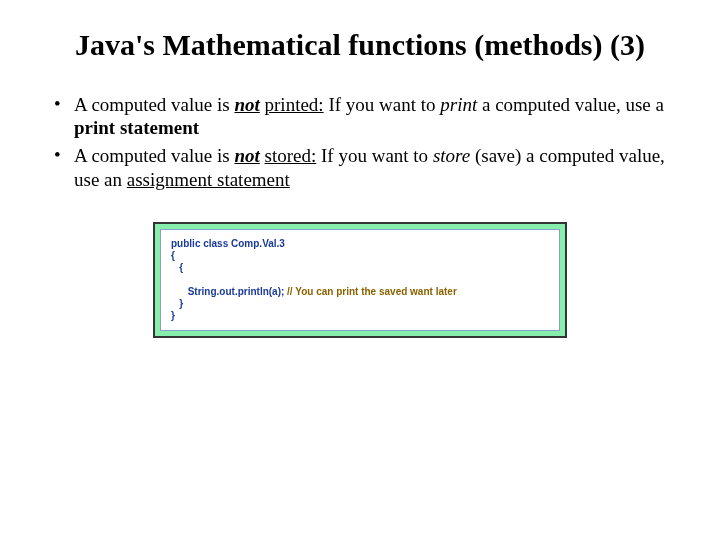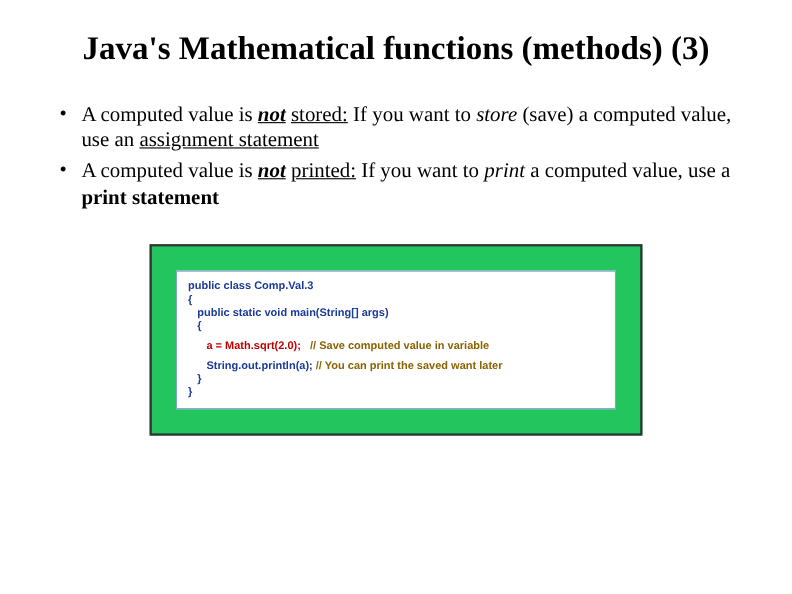--- a/index.html
+++ b/index.html
@@ -49,22 +49,22 @@
     .em-printstmt { font-weight: bold; }
     .em-store { font-style: italic; }
     .em-assign { text-decoration: underline; }
 
     .code-wrap {
       display: flex;
       justify-content: center;
     }
     .code-border {
       border: 2px solid #333;
-      background: #22c55e;
-      padding: 22px;
+      background: #86efac;
+      padding: 5px;
     }
     .code-box {
       background: #ffffff;
       border: 1px solid #8aa0c8;
       width: 400px;
       padding: 8px 10px;
       font-family: "Trebuchet MS", Arial, sans-serif;
       font-size: 10px;
       font-weight: bold;
       line-height: 1.2;
@@ -76,36 +76,34 @@
   </style>
 </head>
 <body>
 
 <div class="slide">
 
   <h1 class="title">Java's Mathematical functions (methods) (3)</h1>
 
   <ul class="bullets">
     <li>
-      <span>A computed value is </span><span class="em-not">not</span><span> </span><span class="em-printed">stored:</span><span> If you want to </span><span class="em-store">store</span><span> (save) a computed value, use an </span><span class="em-assign">assignment statement</span>
+      <span>A computed value is </span><span class="em-not">not</span><span> </span><span class="em-printed">printed:</span><span> If you want to </span><span class="em-print">print</span><span> a computed value, use a </span><span class="em-printstmt">print statement</span>
     </li>
     <li>
-      <span>A computed value is </span><span class="em-not">not</span><span> </span><span class="em-printed">printed:</span><span> If you want to </span><span class="em-print">print</span><span> a computed value, use a </span><span class="em-printstmt">print statement</span>
+      <span>A computed value is </span><span class="em-not">not</span><span> </span><span class="em-printed">stored:</span><span> If you want to </span><span class="em-store">store</span><span> (save) a computed value, use an </span><span class="em-assign">assignment statement</span>
     </li>
   </ul>
 
   <div class="code-wrap">
     <div class="code-border">
       <div class="code-box">
         <div class="code-line c-blue">public class Comp.Val.3</div>
         <div class="code-line c-blue">{</div>
-        <div class="code-line c-blue">   public static void main(String[] args)</div>
         <div class="code-line c-blue">   {</div>
         <div class="code-line" style="height:6px"></div>
-        <div class="code-line"><span class="c-red">      a = Math.sqrt(2.0);   </span><span class="c-brown">// Save computed value in variable</span></div>
         <div class="code-line" style="height:6px"></div>
         <div class="code-line"><span class="c-blue">      String.out.println(a); </span><span class="c-brown">// You can print the saved want later</span></div>
         <div class="code-line c-blue">   }</div>
         <div class="code-line c-blue">}</div>
       </div>
     </div>
   </div>
 
 </div>
 

